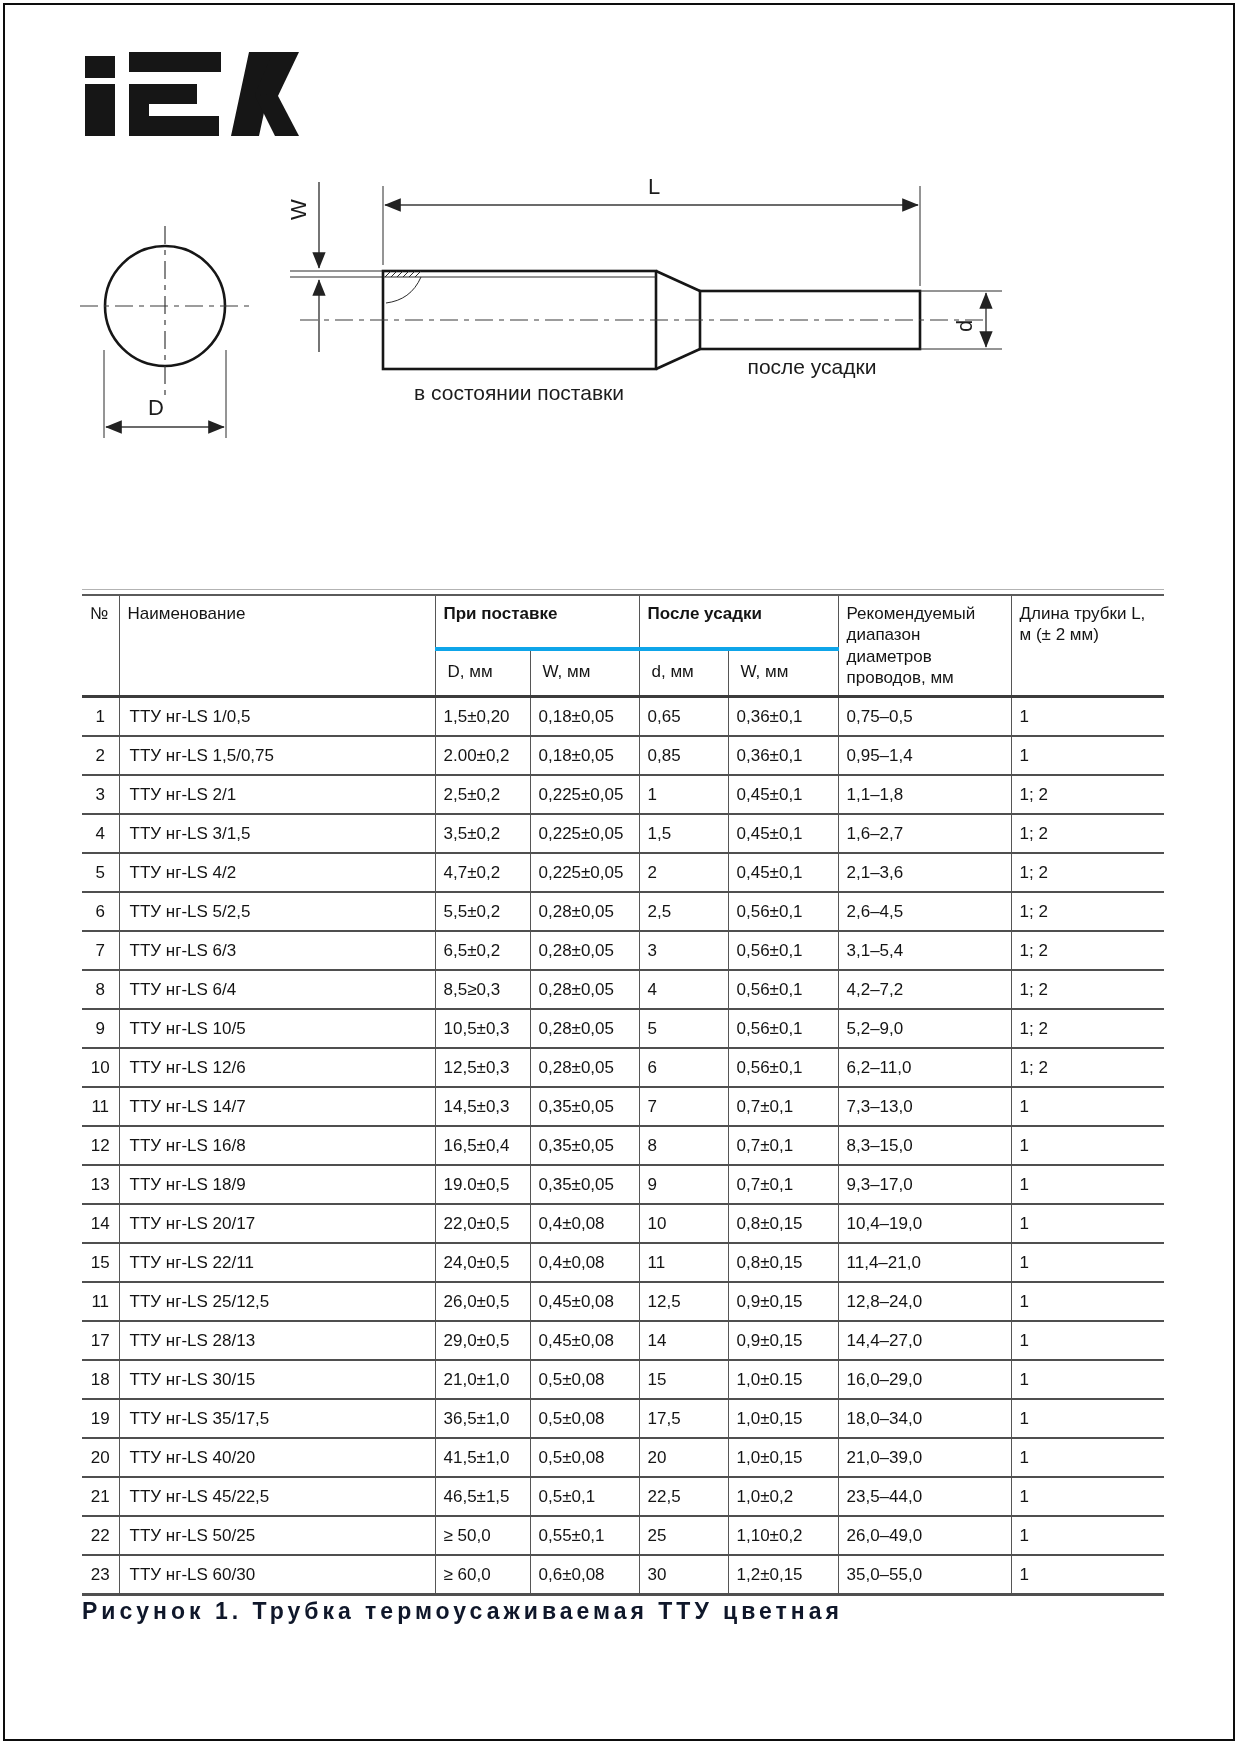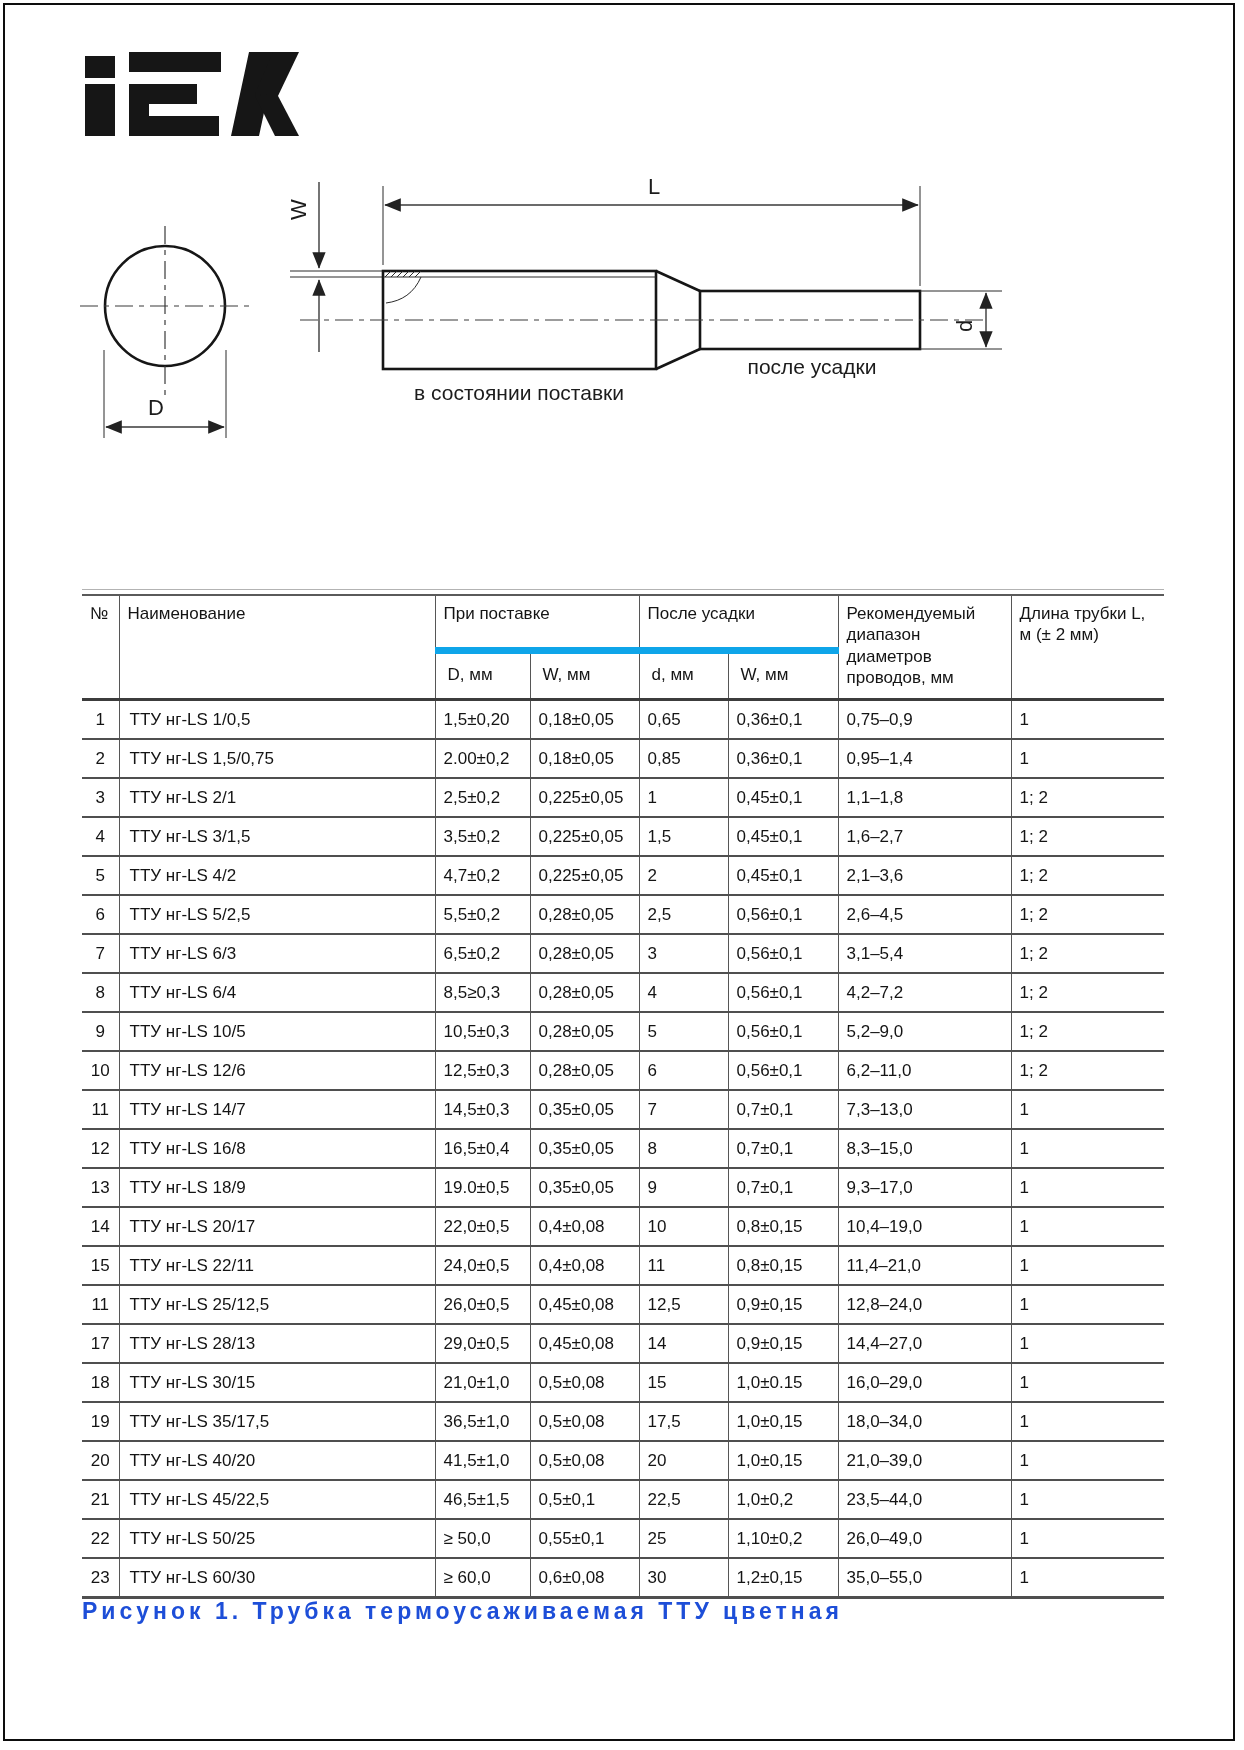--- a/index.html
+++ b/index.html
@@ -32,34 +32,34 @@
     font-size:17px;color:#141414;
     border-top:2px solid #5a5a5a;border-bottom:3px solid #4f4f4f;
   }
   table.spec th{
     font-weight:normal;text-align:left;vertical-align:top;
     padding:7px 8px 4px 8px;border-left:1px solid #565656;
     line-height:1.25;
   }
   table.spec th:first-child{border-left:none;}
   table.spec tr.h1 th{height:40px;}
-  table.spec tr.h1 th.grp{border-bottom:7px solid #0ea5e9;}
+  table.spec tr.h1 th.grp{border-bottom:4px solid #0ea5e9;font-weight:bold;}
   table.spec tr.h2 th{height:38px;vertical-align:middle;padding-top:2px;padding-left:12px;}
   table.spec tr.h2 th.sub-d{border-left:1px solid #565656;}
   table.spec tbody td{
     height:37px;padding:0 8px;vertical-align:middle;
     border-top:2px solid #4f4f4f;border-left:1px solid #565656;
     white-space:nowrap;overflow:hidden;
   }
   table.spec tbody td:first-child{border-left:none;text-align:center;padding:0 4px;}
   table.spec tbody tr:first-child td{border-top:3px solid #3c3c3c;}
   table.spec tbody td.c1{padding-left:10px;}
   .caption{
     position:absolute;left:82px;top:1598px;
-    font-size:23px;letter-spacing:4px;font-weight:bold;color:#1d4ed8;
+    font-size:23px;letter-spacing:4px;font-weight:bold;color:#0f172a;
     white-space:nowrap;
     text-align:center;
   }
 </style>
 </head>
 <body>
 
 <div class="page-frame"></div>
 
 <svg class="logo-svg" width="216" height="86" viewBox="0 0 216 86" aria-label="IEK">
@@ -163,21 +163,21 @@
     </tr>
   </thead>
   <tbody>
       <tr>
         <td class="c0">1</td>
         <td class="c1">ТТУ нг-LS 1/0,5</td>
         <td class="c2">1,5±0,20</td>
         <td class="c3">0,18±0,05</td>
         <td class="c4">0,65</td>
         <td class="c5">0,36±0,1</td>
-        <td class="c6">0,75–0,9</td>
+        <td class="c6">0,75–0,5</td>
         <td class="c7">1</td>
       </tr>
       <tr>
         <td class="c0">2</td>
         <td class="c1">ТТУ нг-LS 1,5/0,75</td>
         <td class="c2">2.00±0,2</td>
         <td class="c3">0,18±0,05</td>
         <td class="c4">0,85</td>
         <td class="c5">0,36±0,1</td>
         <td class="c6">0,95–1,4</td>

